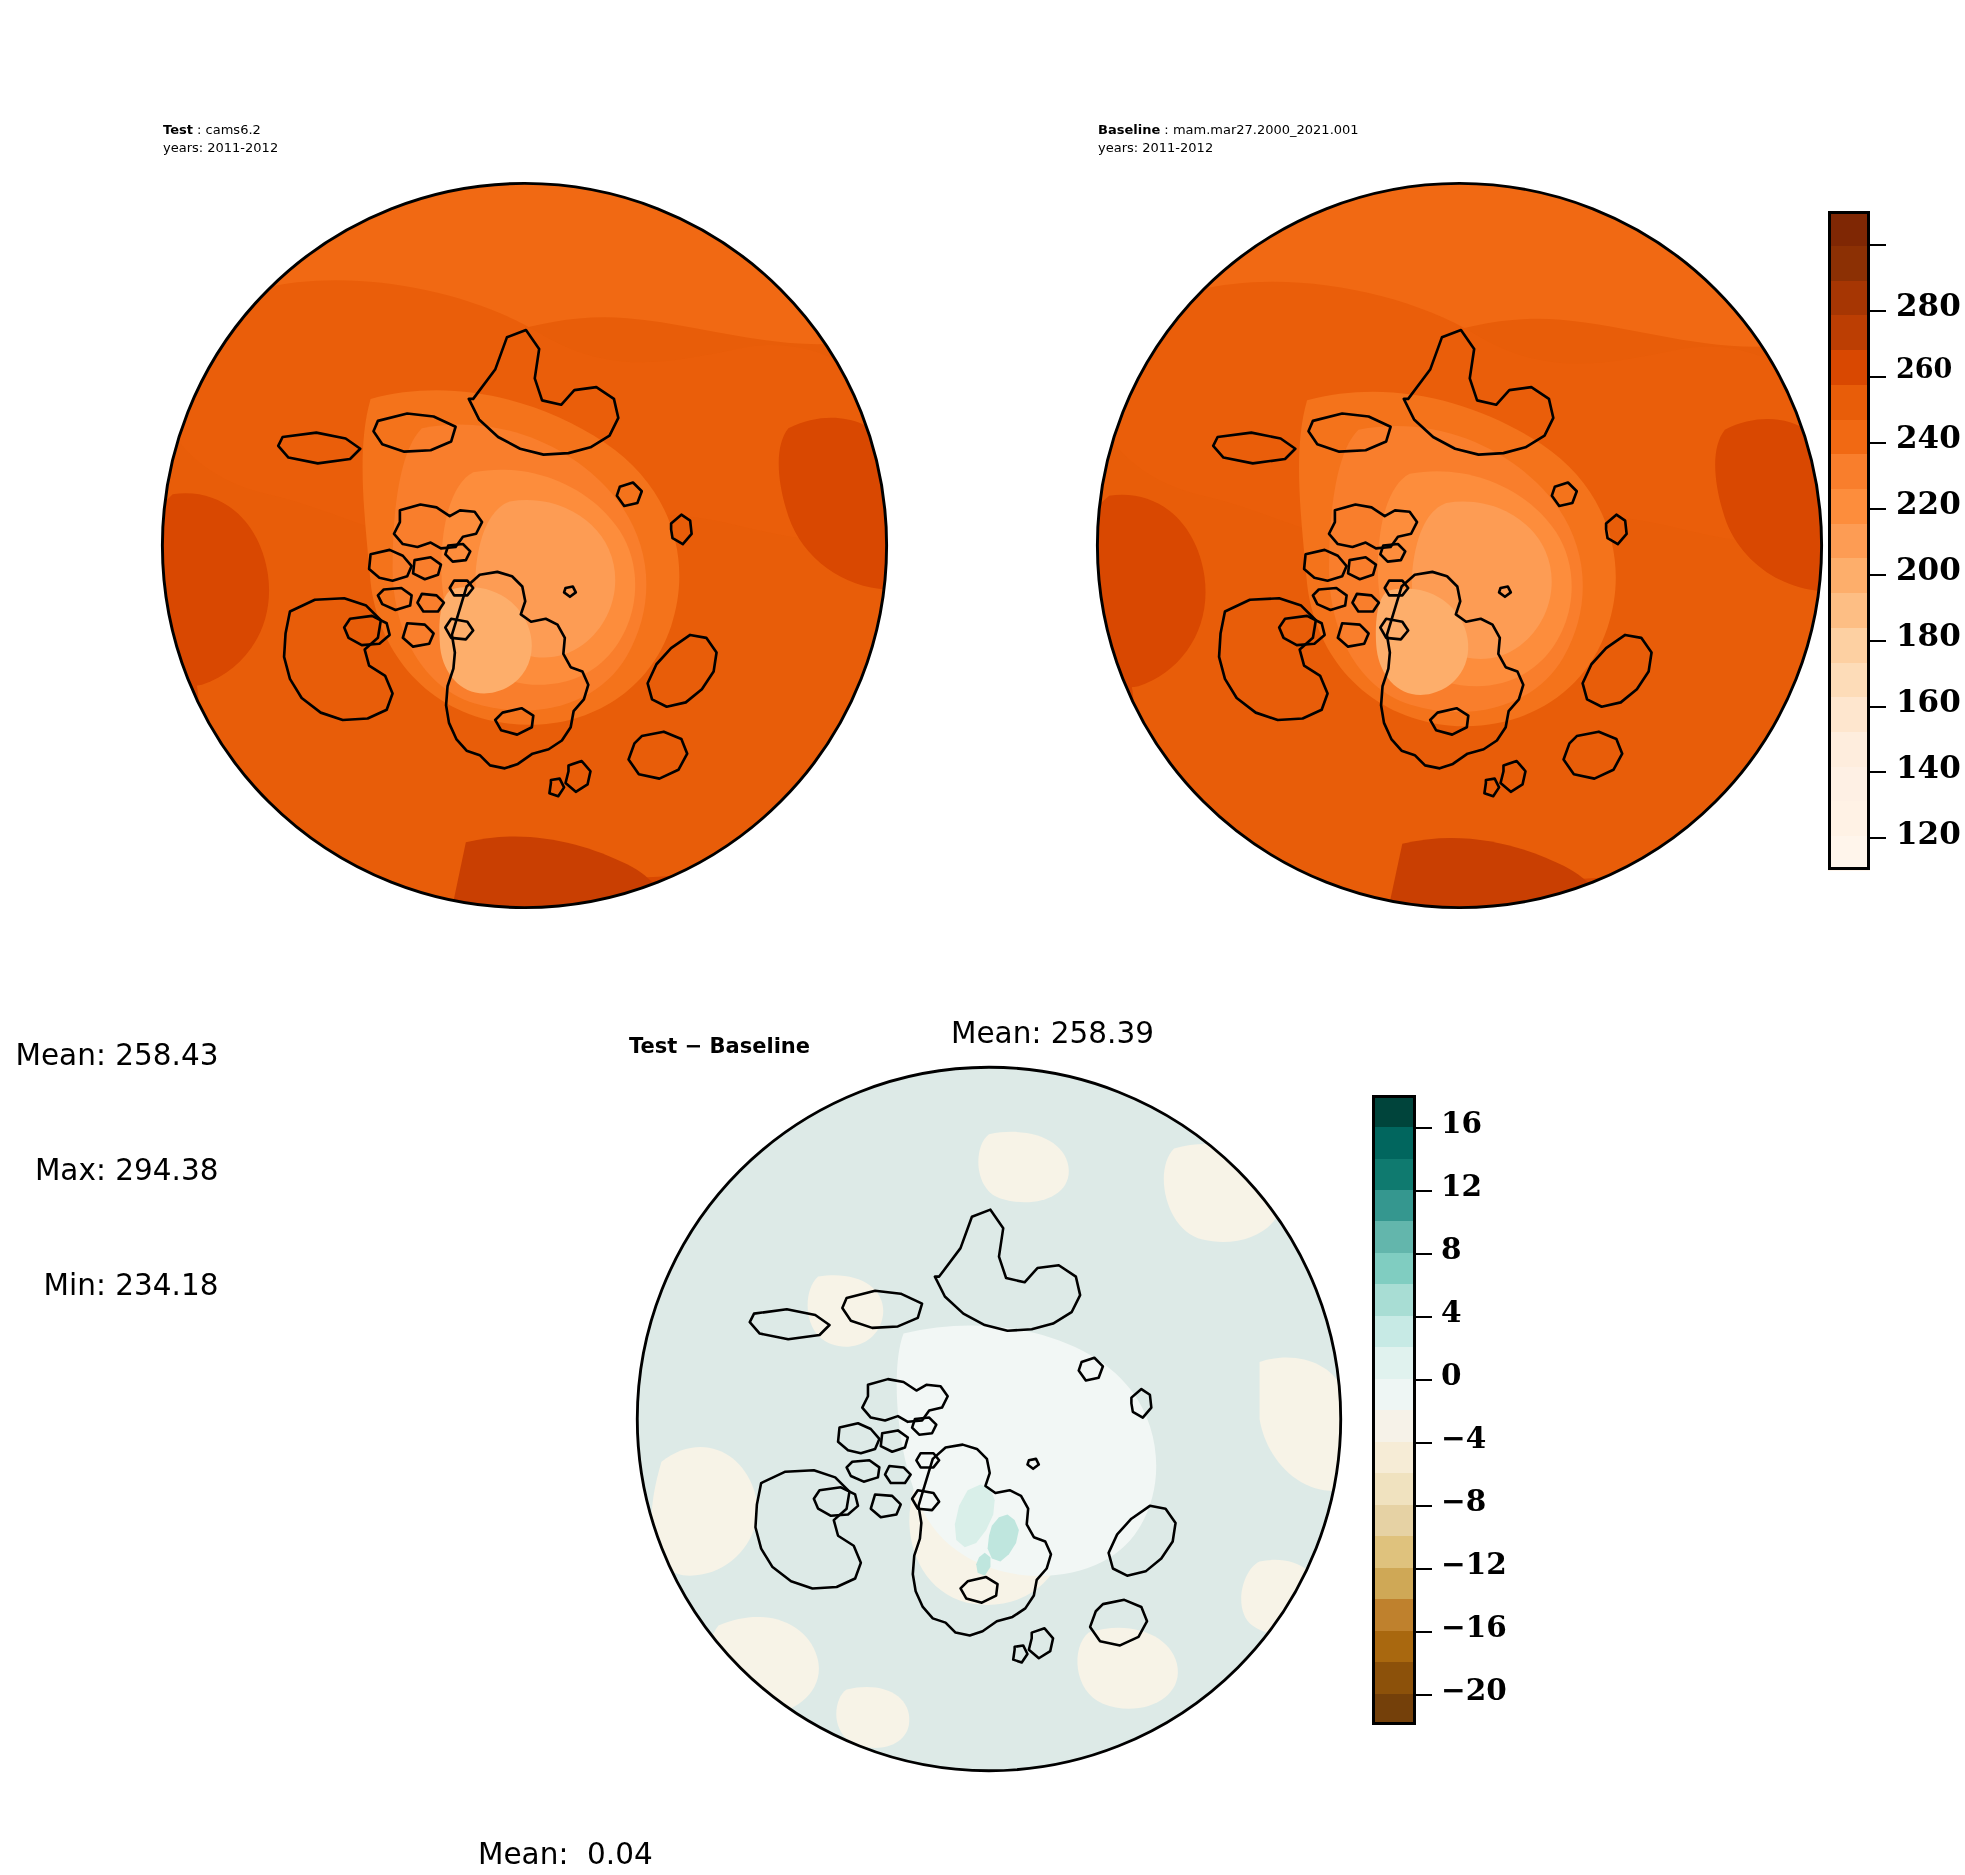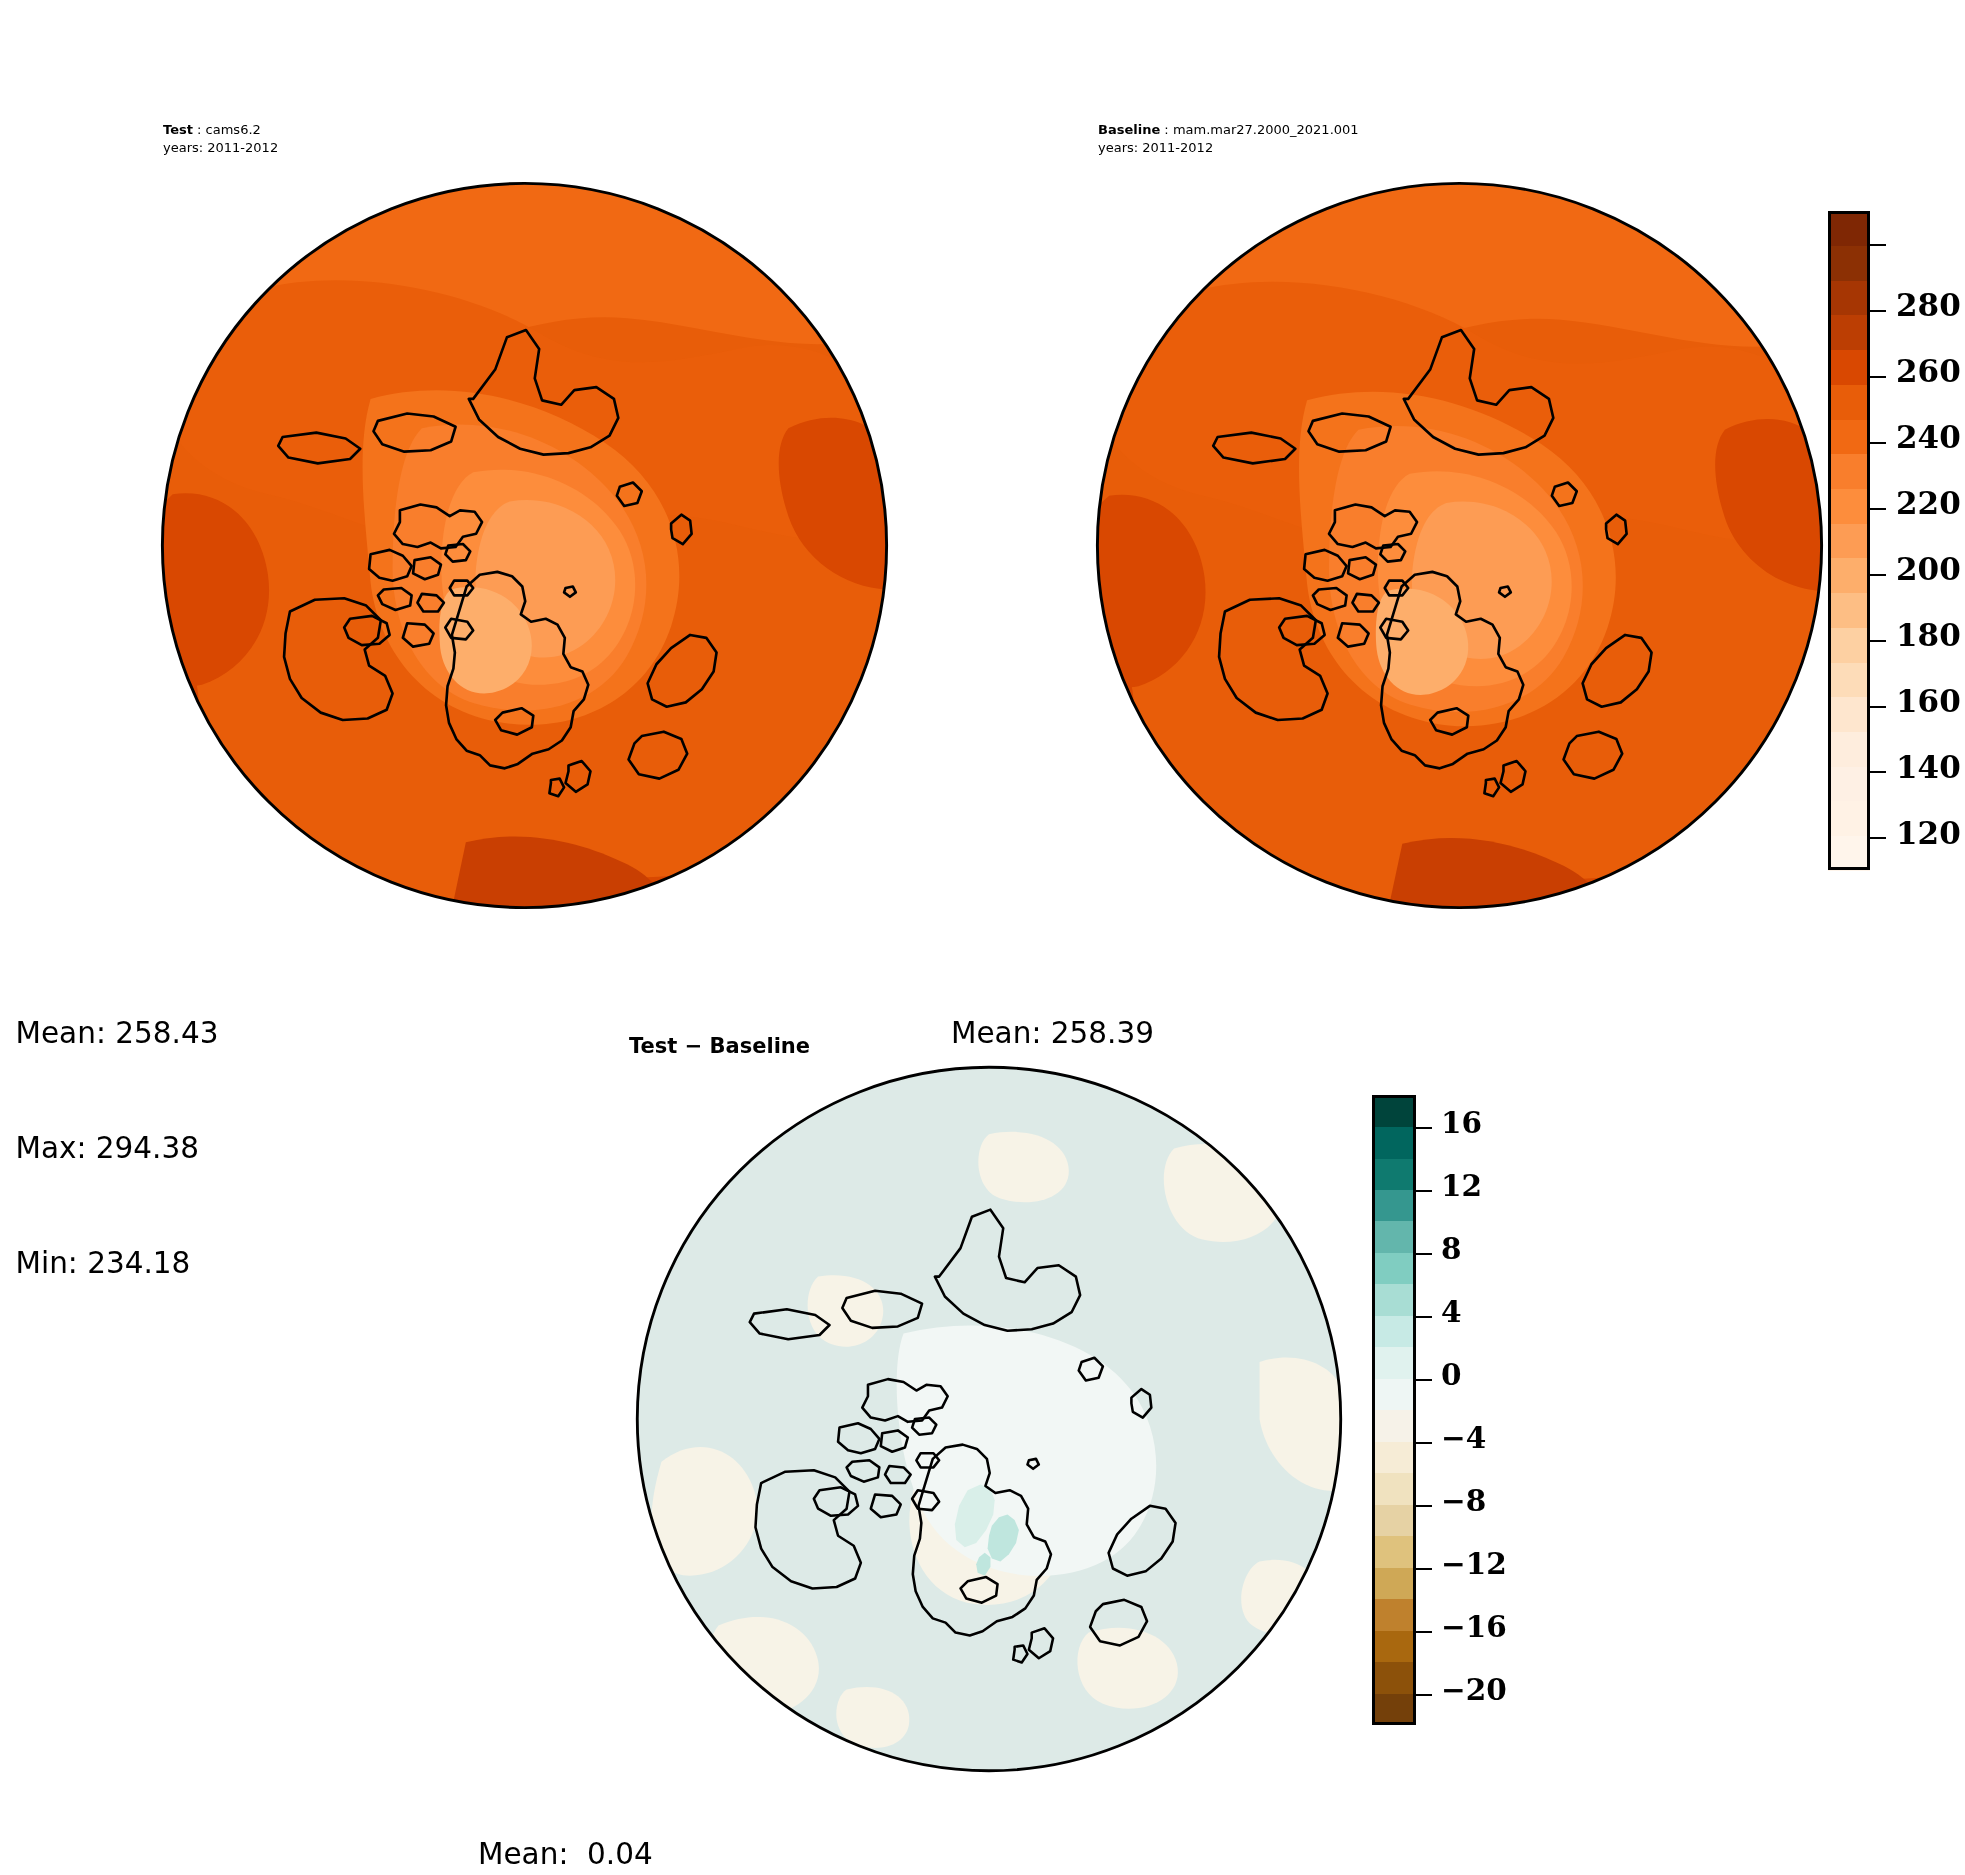--- a/index.html
+++ b/index.html
@@ -108,21 +108,21 @@
         <path d="M400 560 C445 548 490 570 505 610 C520 650 500 690 460 700
                  C420 710 390 680 385 640 C382 605 385 570 400 560 Z" fill="#fdae6b"></path>
       </g>
       <g clip-path="url(#clipA)" fill="none" stroke="#000" stroke-width="3.6" stroke-linejoin="round" stroke-linecap="round">
         <use href="#coast"></use>
       </g>
       <circle cx="500" cy="500" r="494" fill="none" stroke="#000" stroke-width="4"></circle>
     </svg>
   </div>
 
-  <div class="stats" style="left:15.5px;top:937px;">
+  <div class="stats" style="left:15.5px;top:959px;text-align:right;">
     <div>Mean: 258.43</div>
     <div>Max: 294.38</div>
     <div>Min: 234.18</div>
   </div>
 
   <div class="panel-head" style="left:1098px;top:121px;">
     <div><b>Baseline</b><span> : </span><span>mam.mar27.2000_2021.001</span></div>
     <div>years: 2011-2012</div>
   </div>
 
@@ -193,21 +193,21 @@
       <div class="band" style="top: 35px; height: 35px; background: rgb(140, 48, 4);"></div>
       <div class="band" style="top: 0px; height: 35px; background: rgb(127, 39, 4);"></div>
     <div class="frame"></div>
   </div>
   <div id="cbar-main-ticks">
       <div class="tick" style="left: 1870px; top: 244px; width: 15.5px;"></div>
       <div class="tlabel" style="left: 1964px; top: 221px; font-size: 31px;">300</div>
       <div class="tick" style="left: 1870px; top: 310px; width: 15.5px;"></div>
       <div class="tlabel" style="left: 1896px; top: 287px; font-size: 31px;">280</div>
       <div class="tick" style="left: 1870px; top: 376px; width: 15.5px;"></div>
-      <div class="tlabel" style="left: 1896px; top: 353px; font-size: 31px;">260</div>
+      <div class="tlabel" style="left: 1896px; top: 353px; font-size: 27px;">260</div>
       <div class="tick" style="left: 1870px; top: 442px; width: 15.5px;"></div>
       <div class="tlabel" style="left: 1896px; top: 419px; font-size: 31px;">240</div>
       <div class="tick" style="left: 1870px; top: 508px; width: 15.5px;"></div>
       <div class="tlabel" style="left: 1896px; top: 485px; font-size: 31px;">220</div>
       <div class="tick" style="left: 1870px; top: 574px; width: 15.5px;"></div>
       <div class="tlabel" style="left: 1896px; top: 551px; font-size: 31px;">200</div>
       <div class="tick" style="left: 1870px; top: 640px; width: 15.5px;"></div>
       <div class="tlabel" style="left: 1896px; top: 617px; font-size: 31px;">180</div>
       <div class="tick" style="left: 1870px; top: 706px; width: 15.5px;"></div>
       <div class="tlabel" style="left: 1896px; top: 683px; font-size: 31px;">160</div>

